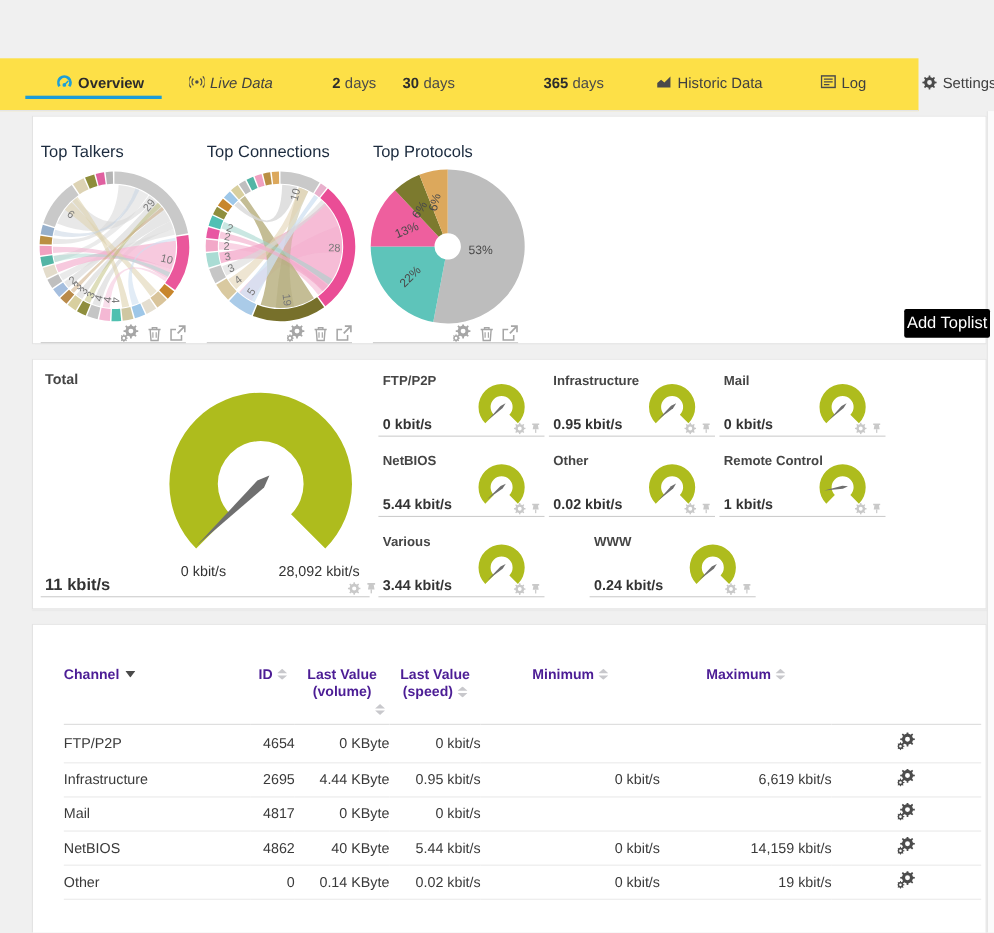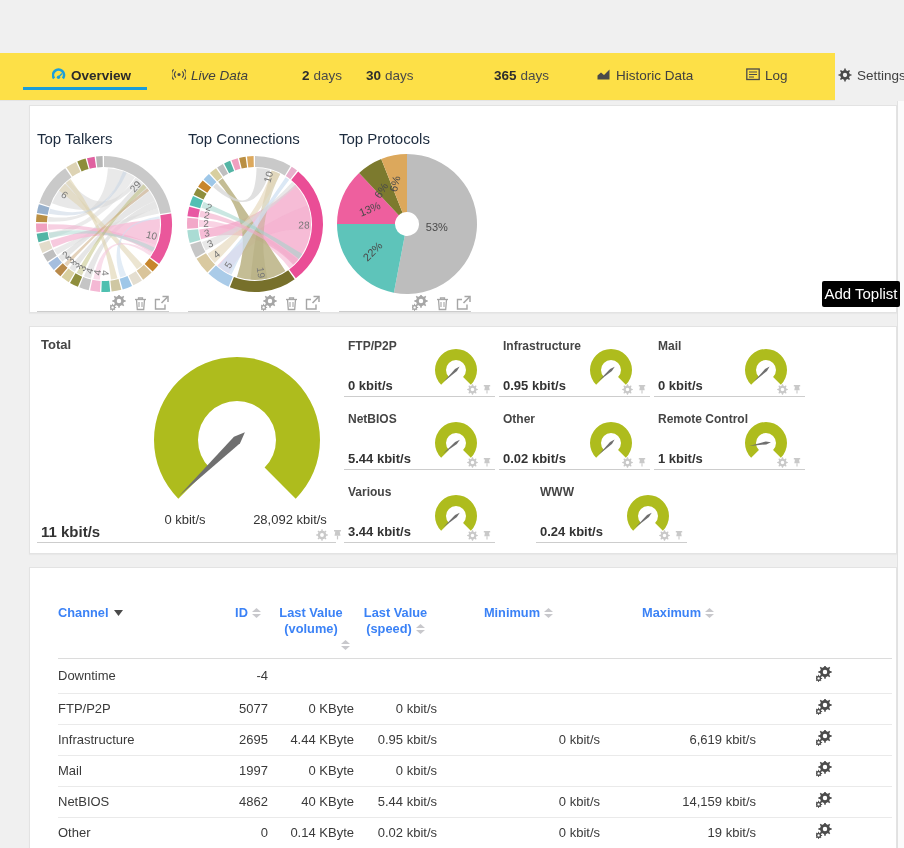--- a/index.html
+++ b/index.html
@@ -56,21 +56,21 @@
   .gcell { position:absolute; width:151px; height:69px; }
   .gcell .gname { position:absolute; left:4px; top:5px; font-size:12px; font-weight:bold; color:#454545; white-space:nowrap; }
   .gcell .gvalue { position:absolute; left:4px; top:44px; font-size:13px; font-weight:bold; color:#333; }
   .gcell svg.gsvg { position:absolute; left:89px; top:13px; }
   .gcell .gicons { position:absolute; right:3px; top:50px; display:flex; gap:4px; }
   .gcell .gline { position:absolute; left:0; top:62px; width:151px; height:1px; background:#cdcdcd; }
 
   
   .tblwrap { position:absolute; left:28px; top:0; width:834px; }
   table.chan { border-collapse:collapse; width:834px; table-layout:fixed; }
-  table.chan th { font-size:12.8px; font-weight:bold; color:#3b82f6; vertical-align:top; padding-top:37px; line-height:16px; text-align:right; }
+  table.chan th { font-size:12.8px; font-weight:bold; color:#4c1d95; vertical-align:top; padding-top:37px; line-height:16px; text-align:right; }
   table.chan th.l { text-align:left; }
   table.chan thead tr { height:90px; }
   table.chan thead th { border-bottom:1px solid #dcdcdc;text-align:center; }
   table.chan td { font-size:13px; color:#3a3a3a; text-align:right; white-space:nowrap; overflow:hidden; }
   table.chan td.l { text-align:left; }
   table.chan td.g { text-align:center; }
   table.chan tbody tr { height:31px; border-bottom:1px solid #eaeaea; }
   table.chan tbody tr:first-child { height:35px; }
   .sorticon { display:inline-block; margin-left:4px; vertical-align:-1px; }
   .sorticon-block { display:block; margin:3px 4px 0 auto; width:9px; }
@@ -521,33 +521,22 @@
                   <use href="#sym-sort"></use>
                 </svg></th>
             <th><span>Maximum</span><svg class="sorticon" width="9" height="10">
                   <use href="#sym-sort"></use>
                 </svg></th>
             <th></th>
           </tr>
         </thead>
         <tbody id="table-body">
             <tr>
-              <td class="l">Downtime</td>
-              <td>-4</td>
-              <td></td>
-              <td></td>
-              <td></td>
-              <td></td>
-              <td class="g"><svg width="17" height="16" viewBox="0 0 17 16">
-                  <use href="#sym-gears2" fill="#4c4c4c"></use>
-                </svg></td>
-            </tr>
-            <tr>
               <td class="l">FTP/P2P</td>
-              <td>5077</td>
+              <td>4654</td>
               <td>0 KByte</td>
               <td>0 kbit/s</td>
               <td></td>
               <td></td>
               <td class="g"><svg width="17" height="16" viewBox="0 0 17 16">
                   <use href="#sym-gears2" fill="#4c4c4c"></use>
                 </svg></td>
             </tr>
             <tr>
               <td class="l">Infrastructure</td>
@@ -555,21 +544,21 @@
               <td>4.44 KByte</td>
               <td>0.95 kbit/s</td>
               <td>0 kbit/s</td>
               <td>6,619 kbit/s</td>
               <td class="g"><svg width="17" height="16" viewBox="0 0 17 16">
                   <use href="#sym-gears2" fill="#4c4c4c"></use>
                 </svg></td>
             </tr>
             <tr>
               <td class="l">Mail</td>
-              <td>1997</td>
+              <td>4817</td>
               <td>0 KByte</td>
               <td>0 kbit/s</td>
               <td></td>
               <td></td>
               <td class="g"><svg width="17" height="16" viewBox="0 0 17 16">
                   <use href="#sym-gears2" fill="#4c4c4c"></use>
                 </svg></td>
             </tr>
             <tr>
               <td class="l">NetBIOS</td>

